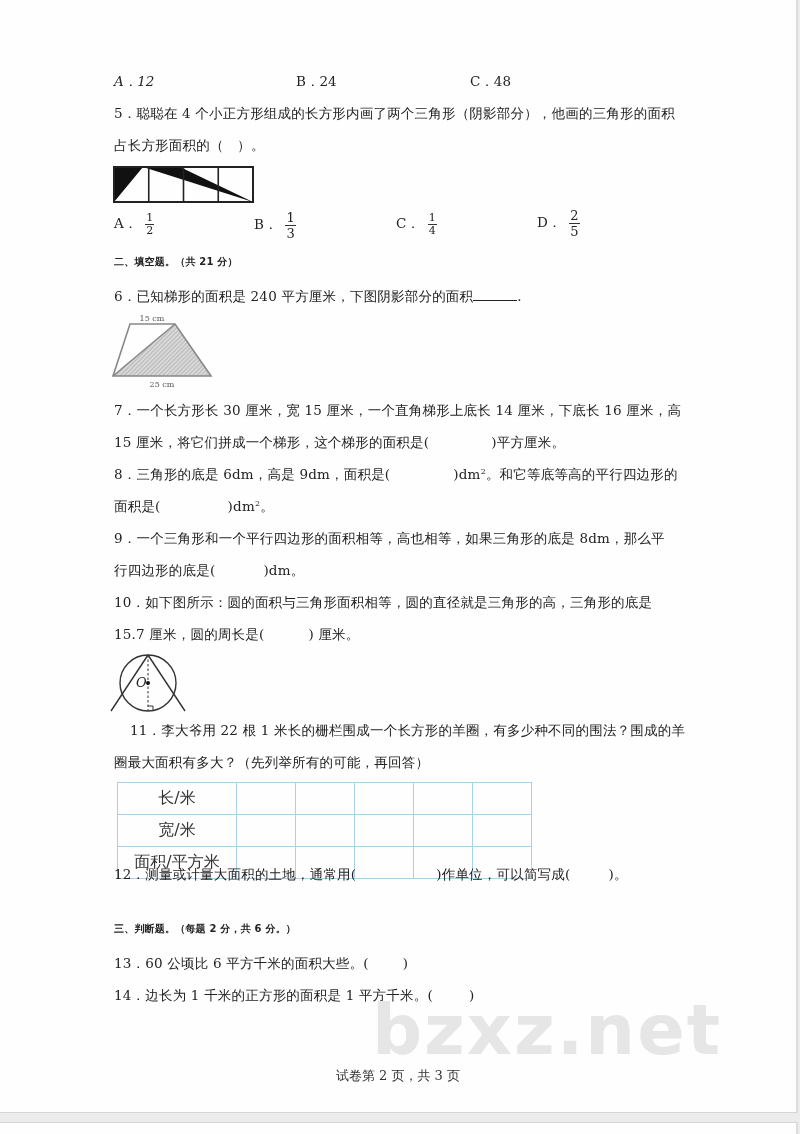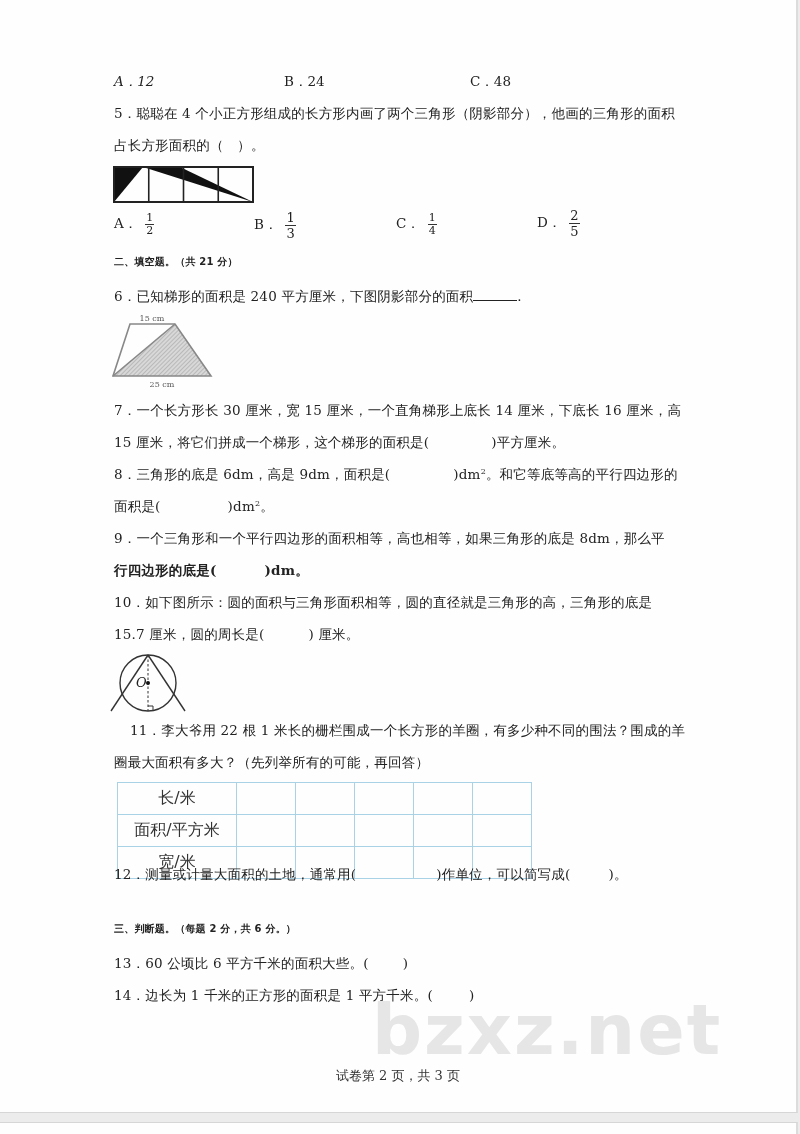--- a/index.html
+++ b/index.html
@@ -55,21 +55,21 @@
     }
   </style>
 </head>
 <body>
 
 <div class="page">
 
   <div class="opt" style="left:114px; top:73px;font-style:italic;">
     <span>A．</span><span>12</span>
   </div>
-  <div class="opt" style="left:284px; top:73px;">
+  <div class="opt" style="left:296px; top:73px;">
     <span>B．</span><span>24</span>
   </div>
   <div class="opt" style="left:470px; top:73px;">
     <span>C．</span><span>48</span>
   </div>
 
   <div class="line" style="top:105px;">5．聪聪在 4 个小正方形组成的长方形内画了两个三角形（阴影部分），他画的三角形的面积</div>
   <div class="line" style="top:137px;">占长方形面积的（　）。</div>
   <svg class="fig" style="left:113px; top:166px;" width="142" height="38" viewBox="0 0 142 38">
     <polygon points="1,1 30,1 1,36" fill="#111"></polygon>
@@ -117,21 +117,21 @@
   </div>
 
   <div class="line" style="top:466px;">
     <span>8．三角形的底是 6dm，高是 9dm，面积是(</span><span class="blank" style="width:63px;"></span><span>)dm</span><sup>2</sup><span>。和它等底等高的平行四边形的</span>
   </div>
   <div class="line" style="top:498px;">
     <span>面积是(</span><span class="blank" style="width:67px;"></span><span>)dm</span><sup>2</sup><span>。</span>
   </div>
 
   <div class="line" style="top:530px;">9．一个三角形和一个平行四边形的面积相等，高也相等，如果三角形的底是 8dm，那么平</div>
-  <div class="line" style="top:562px;font-weight:bold;">
+  <div class="line" style="top:562px;">
     <span>行四边形的底是(</span><span class="blank" style="width:48px;"></span><span>)dm。</span>
   </div>
 
   <div class="line" style="top:594px;">10．如下图所示：圆的面积与三角形面积相等，圆的直径就是三角形的高，三角形的底是</div>
   <div class="line" style="top:626px;">
     <span>15.7 厘米，圆的周长是(</span><span class="blank" style="width:44px;"></span><span>) 厘米。</span>
   </div>
   <svg class="fig" style="left:108px; top:653px;" width="82" height="60" viewBox="0 0 82 60">
     <circle cx="40" cy="30" r="28" fill="none" stroke="#333" stroke-width="1.4"></circle>
     <line x1="40" y1="2" x2="3" y2="58" stroke="#333" stroke-width="1.4"></line>
@@ -148,29 +148,29 @@
     <tbody>
         <tr>
       <td class="head">长/米</td>
       <td></td>
       <td></td>
       <td></td>
       <td></td>
       <td></td>
     </tr>
     <tr>
-      <td class="head">面积/平方米</td>
+      <td class="head">宽/米</td>
       <td></td>
       <td></td>
       <td></td>
       <td></td>
       <td></td>
     </tr>
     <tr>
-      <td class="head">宽/米</td>
+      <td class="head">面积/平方米</td>
       <td></td>
       <td></td>
       <td></td>
       <td></td>
       <td></td>
     </tr>
   </tbody>
     </table>
 
   <div class="line" style="top:866px;">

